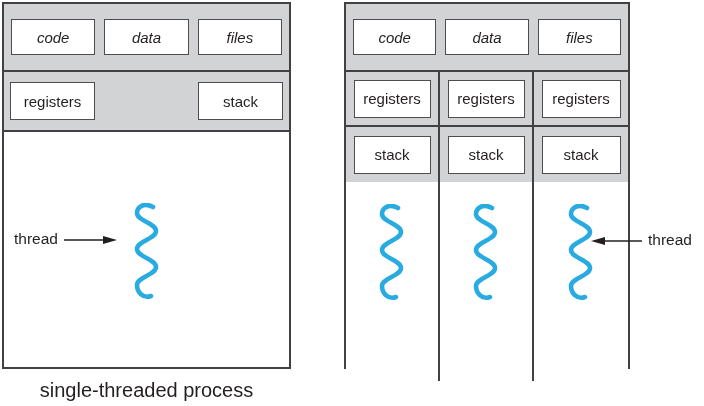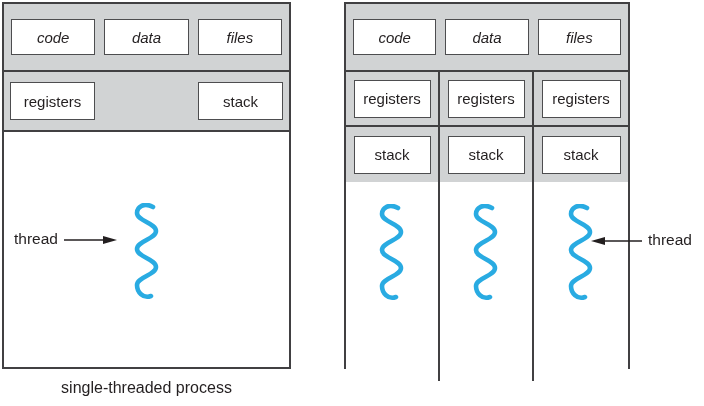--- a/index.html
+++ b/index.html
@@ -54,21 +54,21 @@
   .tcell.colsep{border-right:2px solid var(--border-dark);}
   .tcell.row1{border-bottom:2px solid var(--border-dark);}
   .tcell .wbox{width:calc(100% - 15px);height:38px;}
   .body-right{height:199px;}
   .bcell{
     background:#fff;display:flex;justify-content:center;align-items:flex-start;
   }
   .bcell.colsep{border-right:2px solid var(--border-dark);}
   .bcell .squiggle{margin-top:22px;}
   .caption{
-    position:absolute;top:379px;text-align:center;font-size:16px;color:var(--text);
+    position:absolute;top:379px;text-align:center;font-size:20px;color:var(--text);
   }
   .caption.left{left:2px;width:289px;}
   .caption.right{left:344px;width:286px;}
   .thread-note{
     position:absolute;display:flex;align-items:flex-end;gap:5px;height:18px;
   }
   .thread-note.left{left:14px;top:228px;}
   .thread-note.right{left:591px;top:229px;}
   .thread-note .lbl{font-size:15.5px;line-height:1;color:var(--text);}
   svg{display:block;}

